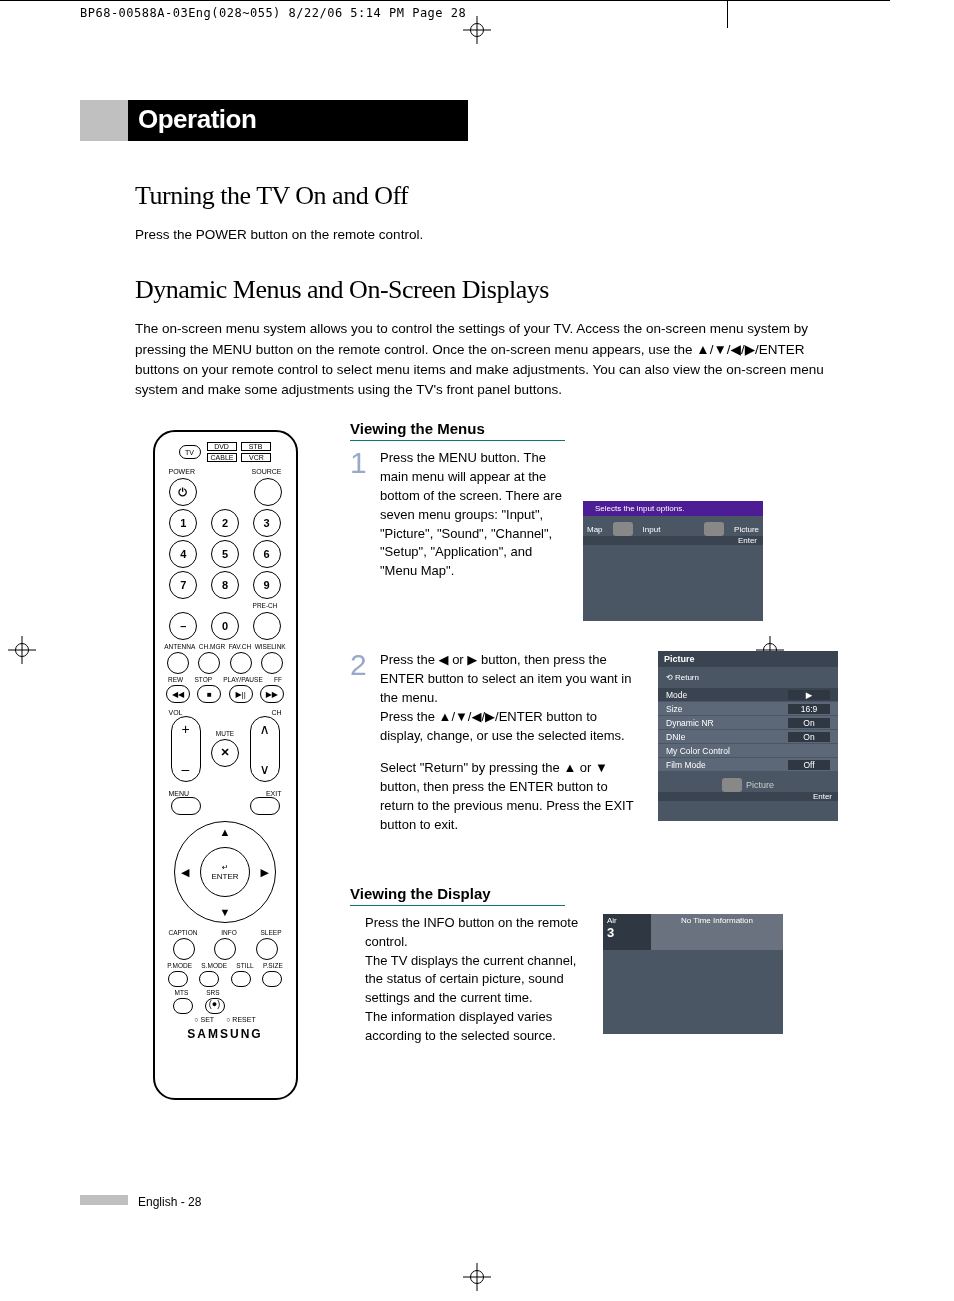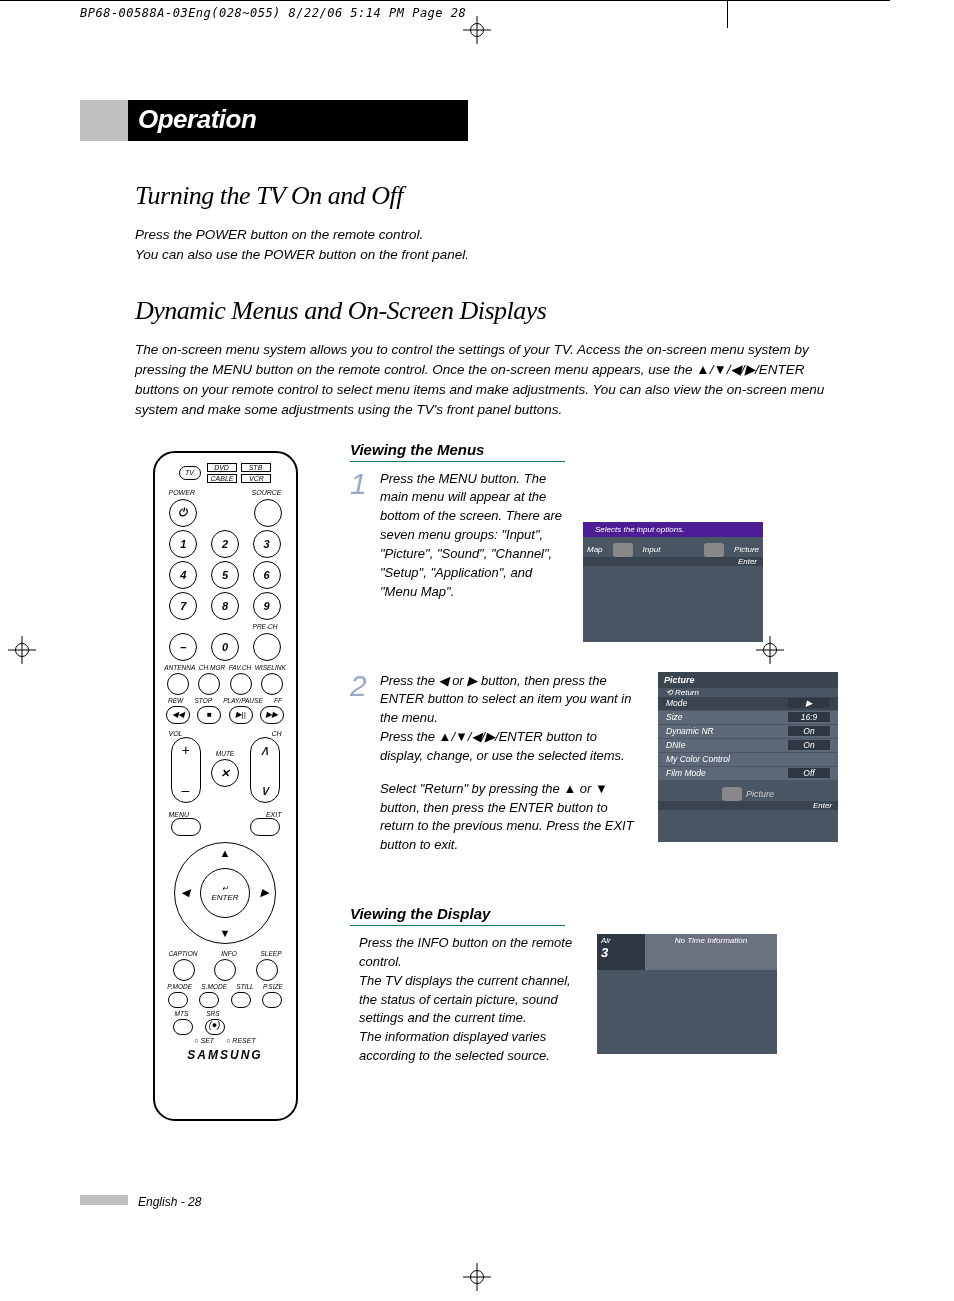--- a/index.html
+++ b/index.html
@@ -7,21 +7,20 @@
     background: #fff;
     font-family: "Helvetica Neue", Helvetica, Arial, sans-serif;
     color: #000;
     width: 954px;
   }
   .page {
     position: relative;
     width: 792px;
     height: 1301px;
     box-sizing: border-box;
-    font-style: italic;
   }
   .crop-header {
     position: absolute;
     top: 6px;
     left: 80px;
     font-size: 12px;
     color: #000;
     font-family: monospace;
     letter-spacing: 0.5px;
   }
@@ -235,21 +234,21 @@
     align-items: center;
   }
   .osd-tab-icon {
     width: 20px; height: 14px;
     background: #888;
     border-radius: 3px;
   }
   .osd-enter-bar { text-align: right; font-size: 8px; padding-right: 6px; background:#3a4350; }
 
   .osd-title { padding: 3px 6px; background: #3a4350; font-weight: bold; font-size: 9px;}
-  .osd-return { padding: 0 8px; background: #4b5665; font-size: 8px;}
+  .osd-return { padding: 6px 8px; background: #4b5665; font-size: 8px;}
   .osd-row {
     display: flex;
     justify-content: space-between;
     padding: 1.5px 8px;
     background: #5c6778;
     margin-bottom: 1px;
     font-size: 8.5px;
   }
   .osd-row.sel { background: #3a4350;}
   .osd-row span:last-child { background: #2e3742; padding: 0 6px; min-width: 30px; text-align: center;}
@@ -294,21 +293,20 @@
 
   <div class="content">
 
     <div class="op-heading">
       <div class="op-bar"></div>
       <div class="op-title">Operation</div>
     </div>
 
     <h2 class="section">Turning the TV On and Off</h2>
     <p class="para">Press the POWER button on the remote control.</p>
-    <p class="para">You can also use the POWER button on the front panel.</p>
 
     <h2 class="section">Dynamic Menus and On-Screen Displays</h2>
     <p class="para">The on-screen menu system allows you to control the settings of your TV. Access the on-screen menu system by pressing the MENU button on the remote control. Once the on-screen menu appears, use the ▲/▼/◀/▶/ENTER buttons on your remote control to select menu items and make adjustments. You can also view the on-screen menu system and make some adjustments using the TV's front panel buttons.</p>
 
     <div class="row">
 
       <div class="remote-col">
         <div class="remote">
           <div class="mode-row">
             <div class="pill" style="font-size:7px;display:flex;align-items:center;justify-content:center;">TV</div>
@@ -526,21 +524,21 @@
               </div>
               <div class="osd-enter-bar">Enter</div>
             </div>
           </div>
         </div>
 
         <div style="height:20px;"></div>
         <div class="sub-heading">Viewing the Display</div>
 
         <div class="step">
-          <div class="step-text" style="max-width:220px;margin-left:9px;">
+          <div class="step-text" style="max-width:220px;margin-left:15px;">
             <div>Press the INFO button on the remote control.</div>
             <div>The TV displays the current channel, the status of certain picture, sound settings and the current time.</div>
             <div>The information displayed varies according to the selected source.</div>
           </div>
           <div class="step-screen">
             <div class="osd osd3">
               <div class="osd-info-hdr">
                 <div class="osd-info-left">
                   <div>Air</div>
                   <div style="font-size:13px;font-weight:bold;">3</div>

